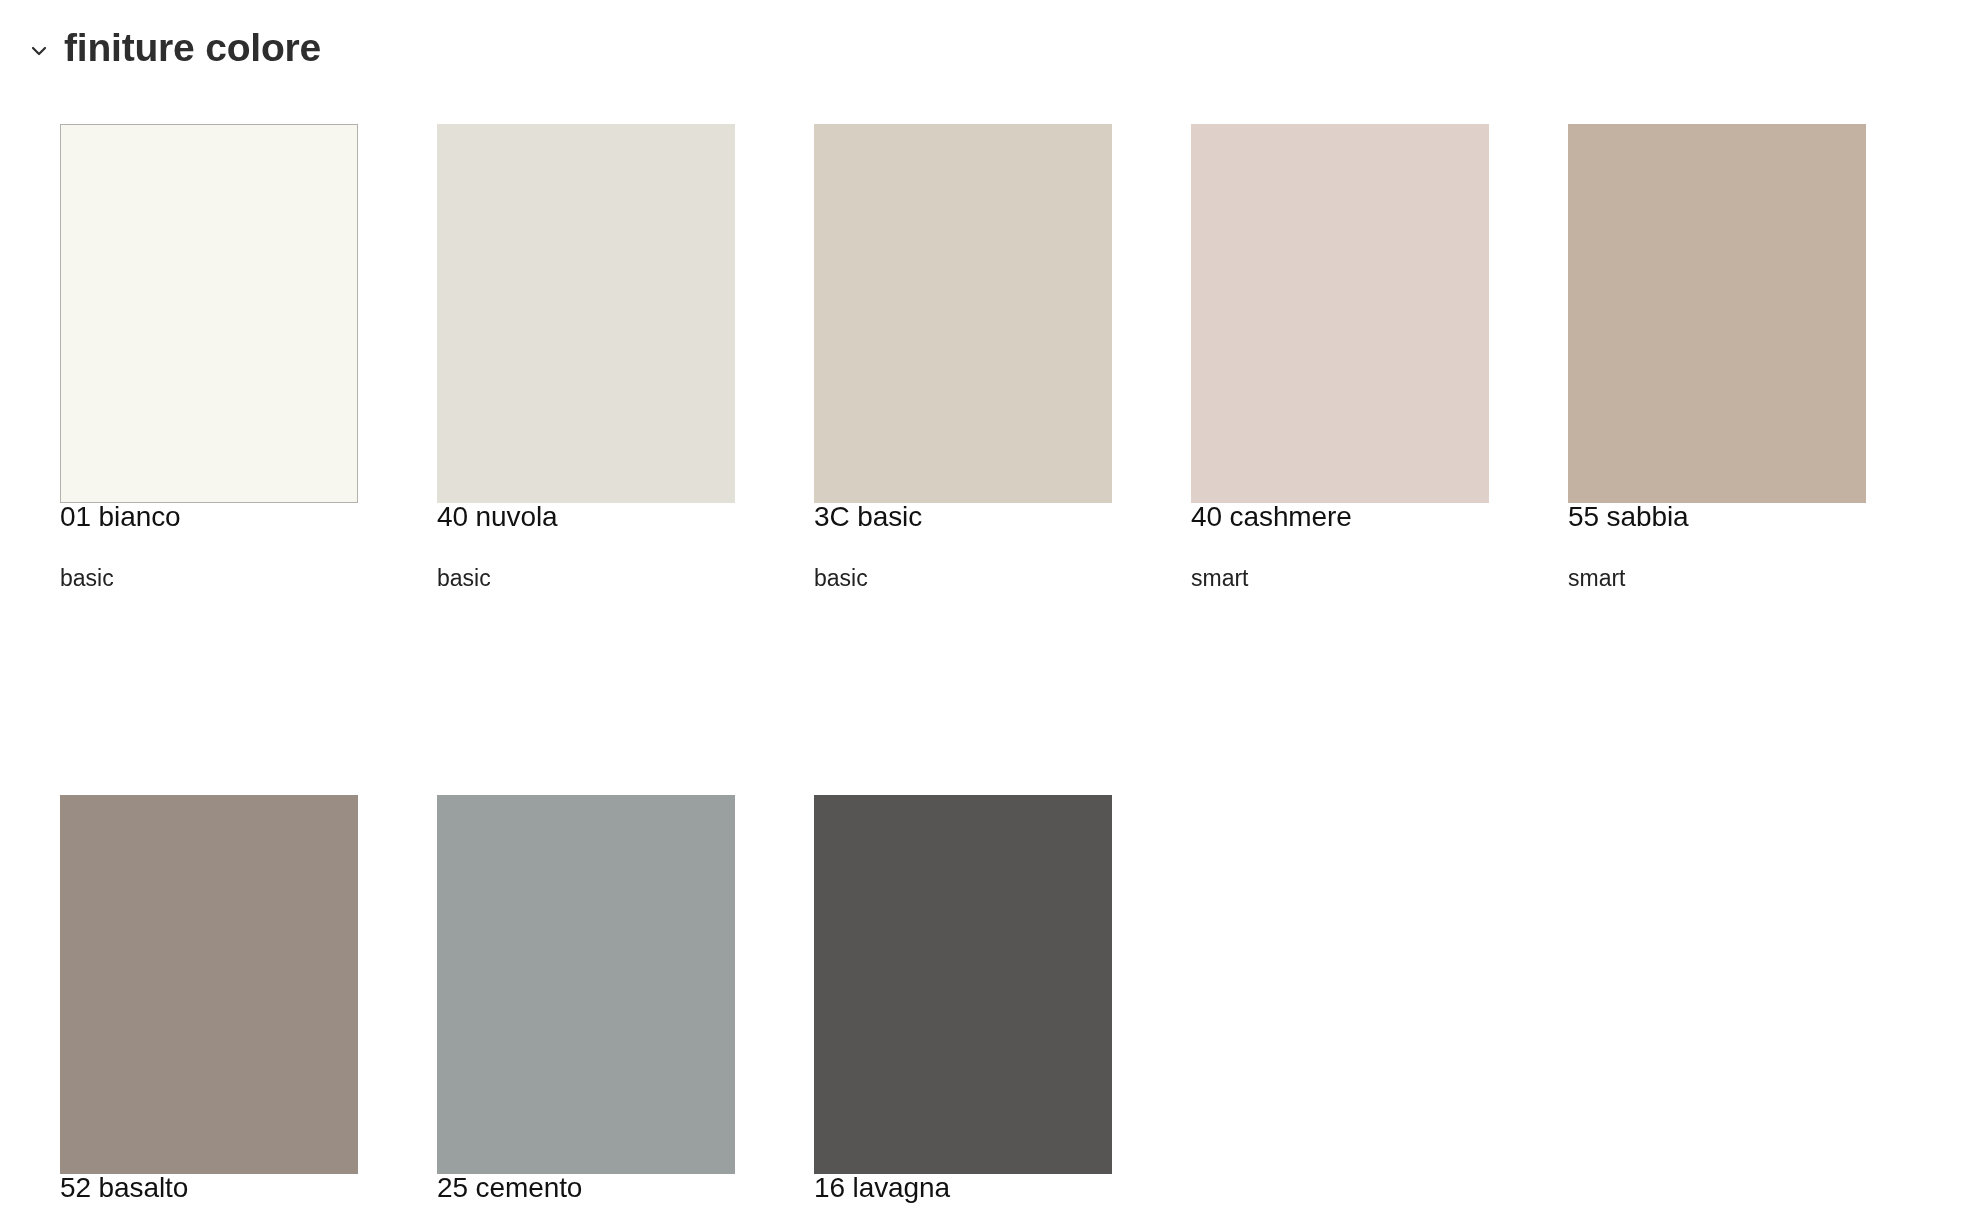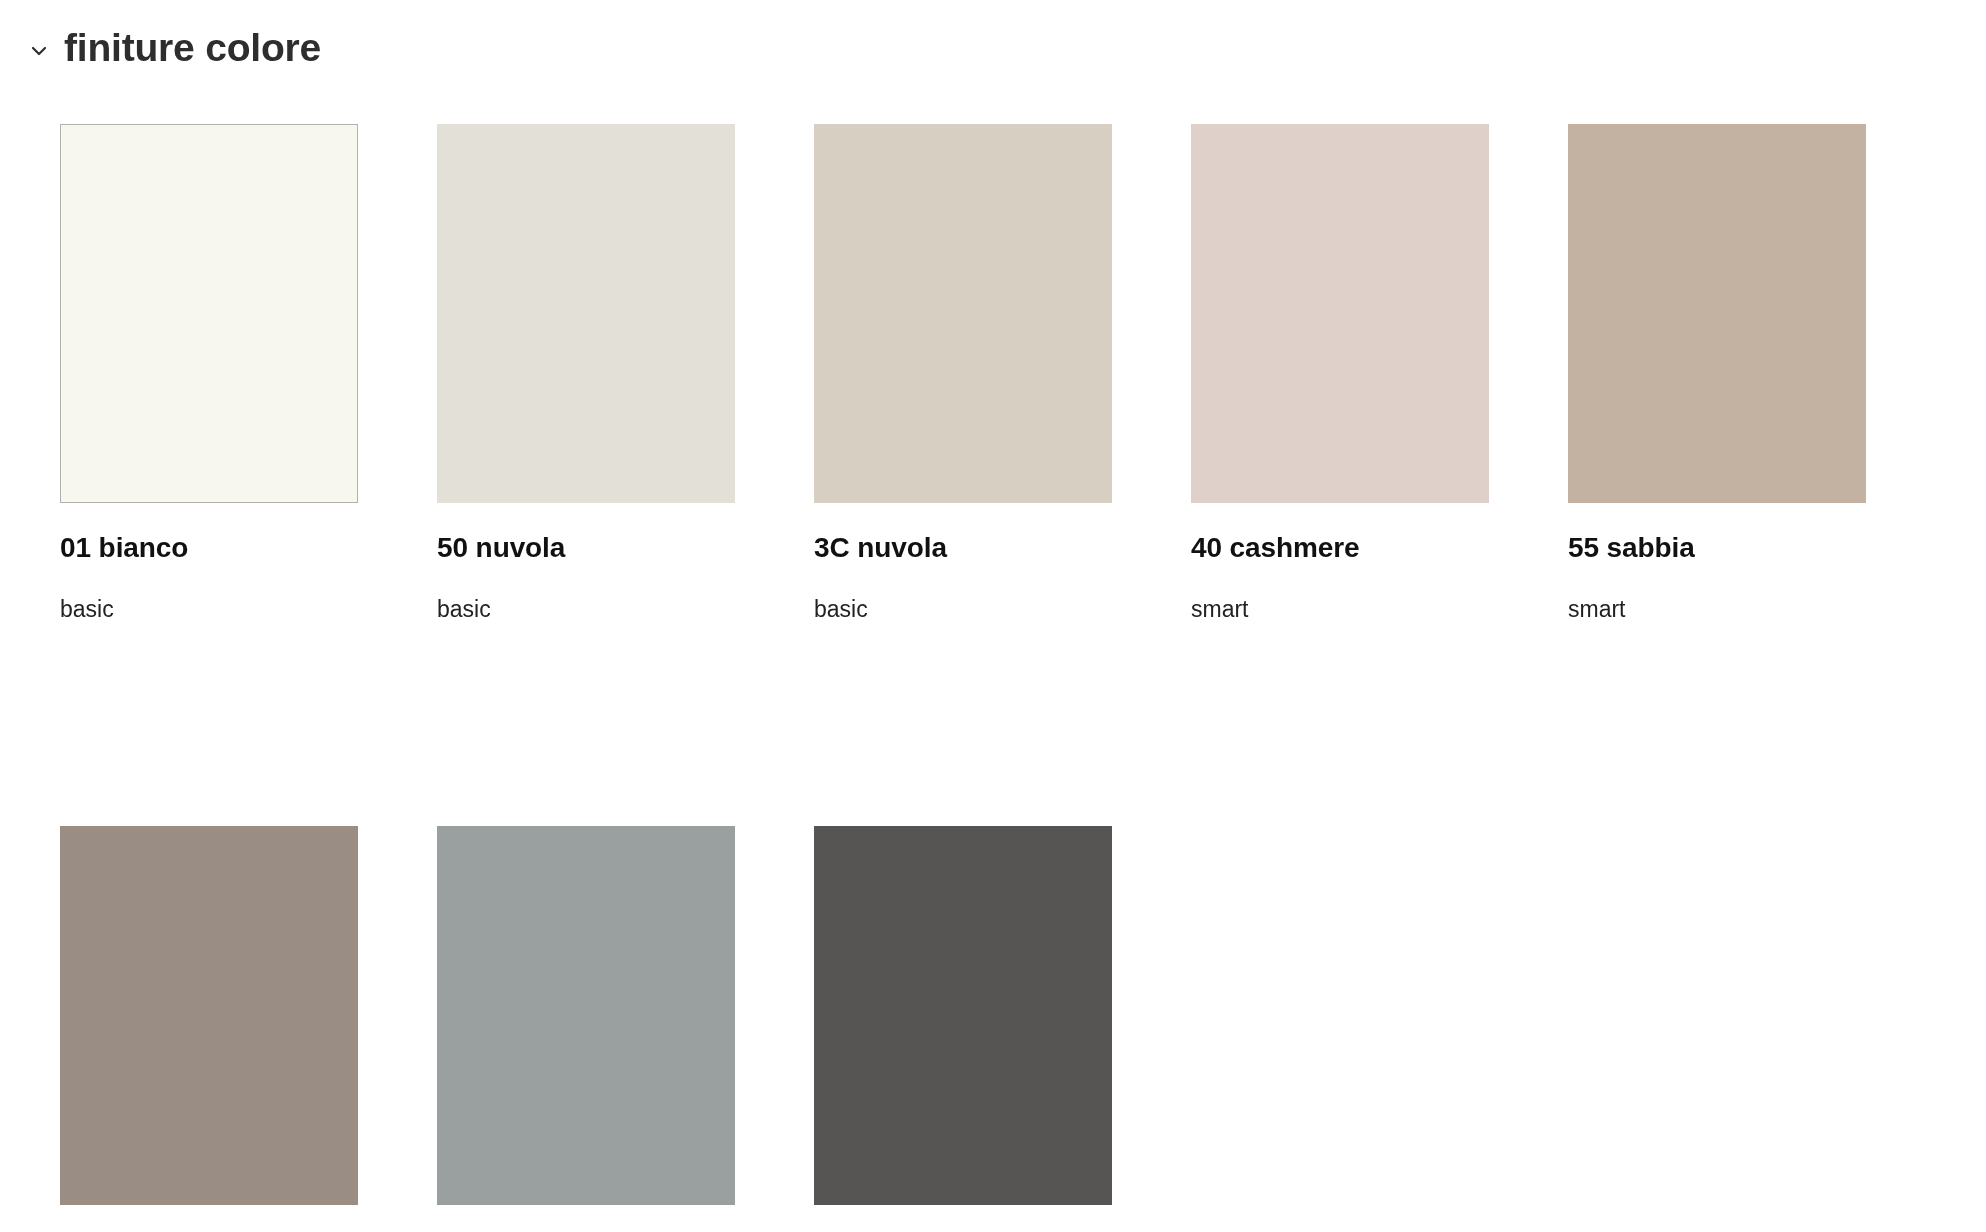--- a/index.html
+++ b/index.html
@@ -76,23 +76,22 @@
     width: 298px;
     height: 379px;
     box-sizing: border-box;
     display: block;
   }
   .swatch-chip.bordered {
     border: 1px solid #b3b1ac;
   }
 
   .swatch-name {
-    margin-top: 31px;
     font-size: 28px;
-    font-weight: 700;
+    font-weight: 400;
     letter-spacing: -0.1px;
     color: #111111;
     line-height: 1;
     white-space: nowrap;
   }
 
   .swatch-family {
     margin-top: 36px;
     font-size: 23px;
     font-weight: 400;
@@ -118,27 +117,27 @@
   <div class="swatch-grid">
 
     <div class="swatch-card">
       <span class="swatch-chip bordered" style="background-color: rgb(247, 246, 239);"></span>
       <div class="swatch-name">01 bianco</div>
       <div class="swatch-family">basic</div>
     </div>
 
     <div class="swatch-card">
       <span class="swatch-chip" style="background-color: rgb(227, 224, 215);"></span>
-      <div class="swatch-name">50 nuvola</div>
+      <div class="swatch-name">40 nuvola</div>
       <div class="swatch-family">basic</div>
     </div>
 
     <div class="swatch-card">
       <span class="swatch-chip" style="background-color: rgb(216, 207, 195);"></span>
-      <div class="swatch-name">3C nuvola</div>
+      <div class="swatch-name">3C basic</div>
       <div class="swatch-family">basic</div>
     </div>
 
     <div class="swatch-card">
       <span class="swatch-chip" style="background-color: rgb(223, 209, 202);"></span>
       <div class="swatch-name">40 cashmere</div>
       <div class="swatch-family">smart</div>
     </div>
 
     <div class="swatch-card">

